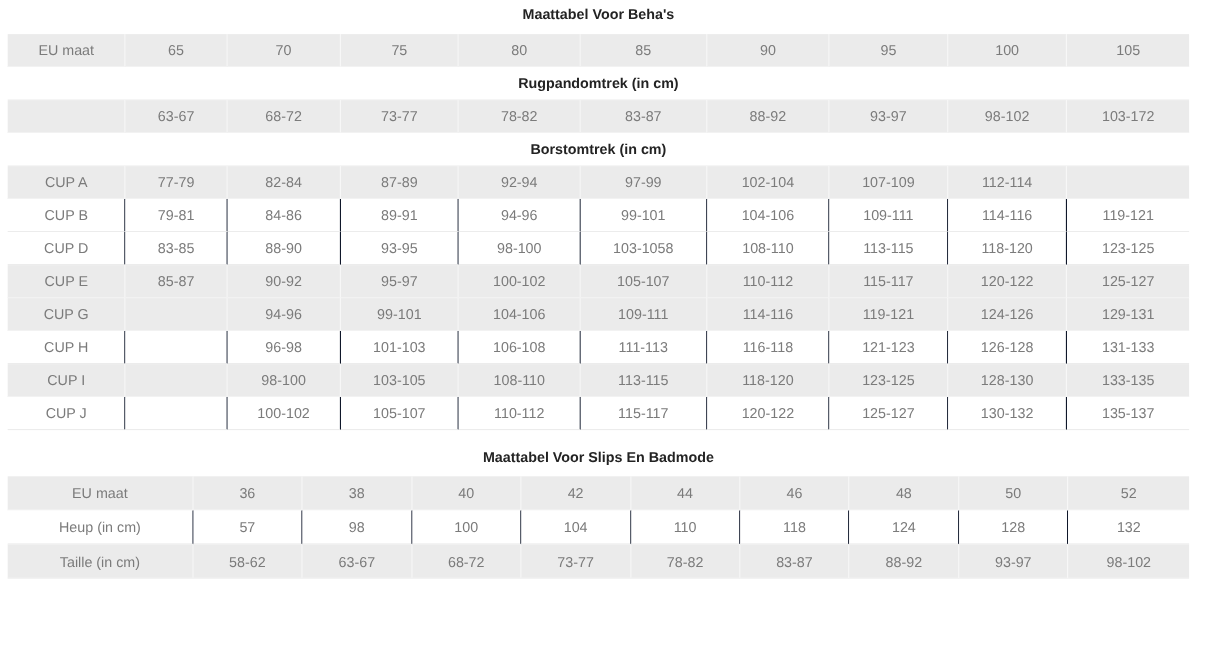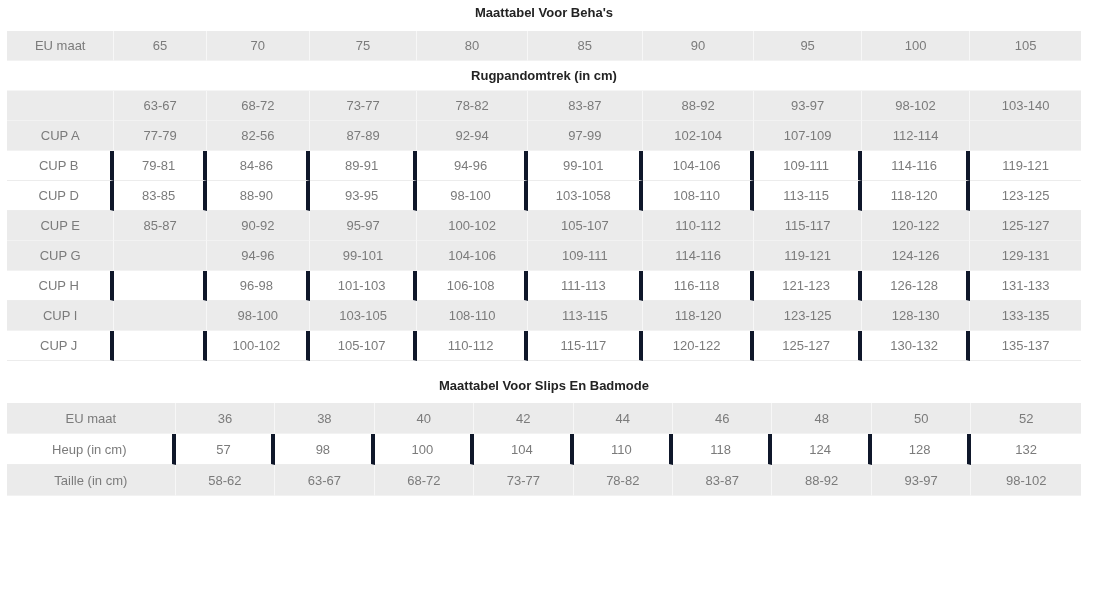--- a/index.html
+++ b/index.html
@@ -38,21 +38,21 @@
     font-size: 13px;
     line-height: 15px;
     color: #7b7b7b;
     white-space: nowrap;
     overflow: hidden;
   }
   table.swim td { height: 31px; }
 
   tr.row-white td {
     background: #ffffff;
-    border-right: 4px solid #0f172a;
+    border-right: 1px solid #0f172a;
     border-bottom: 1px solid #ececec;
   }
   tr.row-white td:last-child { border-right: none; }
 
   tr.row-gray td {
     background: #ebebeb;
     border-right: 1px solid #f7f7f7;
     border-bottom: 1px solid #f2f2f2;
   }
   tr.row-gray td:last-child { border-right: none; }
@@ -105,26 +105,29 @@
           <tr class="row-gray">
             <td></td>
             <td>63-67</td>
             <td>68-72</td>
             <td>73-77</td>
             <td>78-82</td>
             <td>83-87</td>
             <td>88-92</td>
             <td>93-97</td>
             <td>98-102</td>
-            <td>103-140</td>
+            <td>103-172</td>
+          </tr>
+          <tr class="row-section">
+            <td colspan="10">Borstomtrek (in cm)</td>
           </tr>
           <tr class="row-gray">
             <td>CUP A</td>
             <td>77-79</td>
-            <td>82-56</td>
+            <td>82-84</td>
             <td>87-89</td>
             <td>92-94</td>
             <td>97-99</td>
             <td>102-104</td>
             <td>107-109</td>
             <td>112-114</td>
             <td></td>
           </tr>
           <tr class="row-white">
             <td>CUP B</td>

